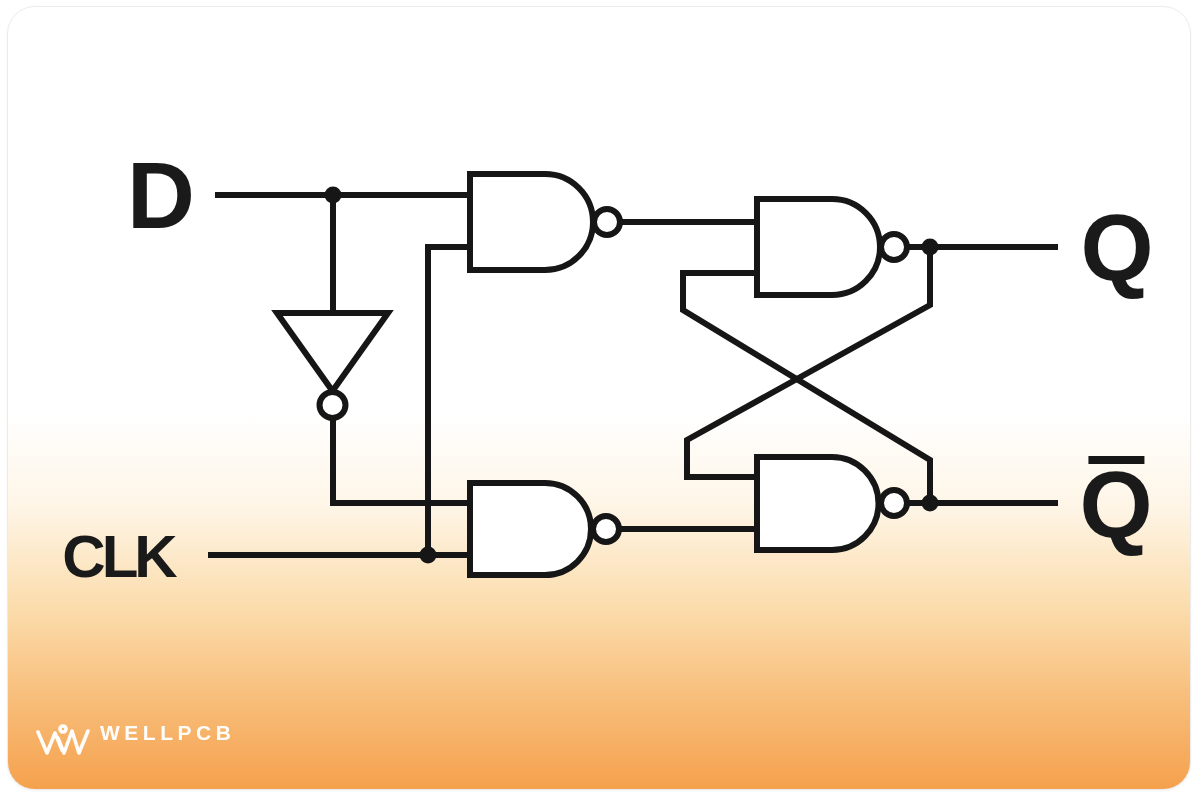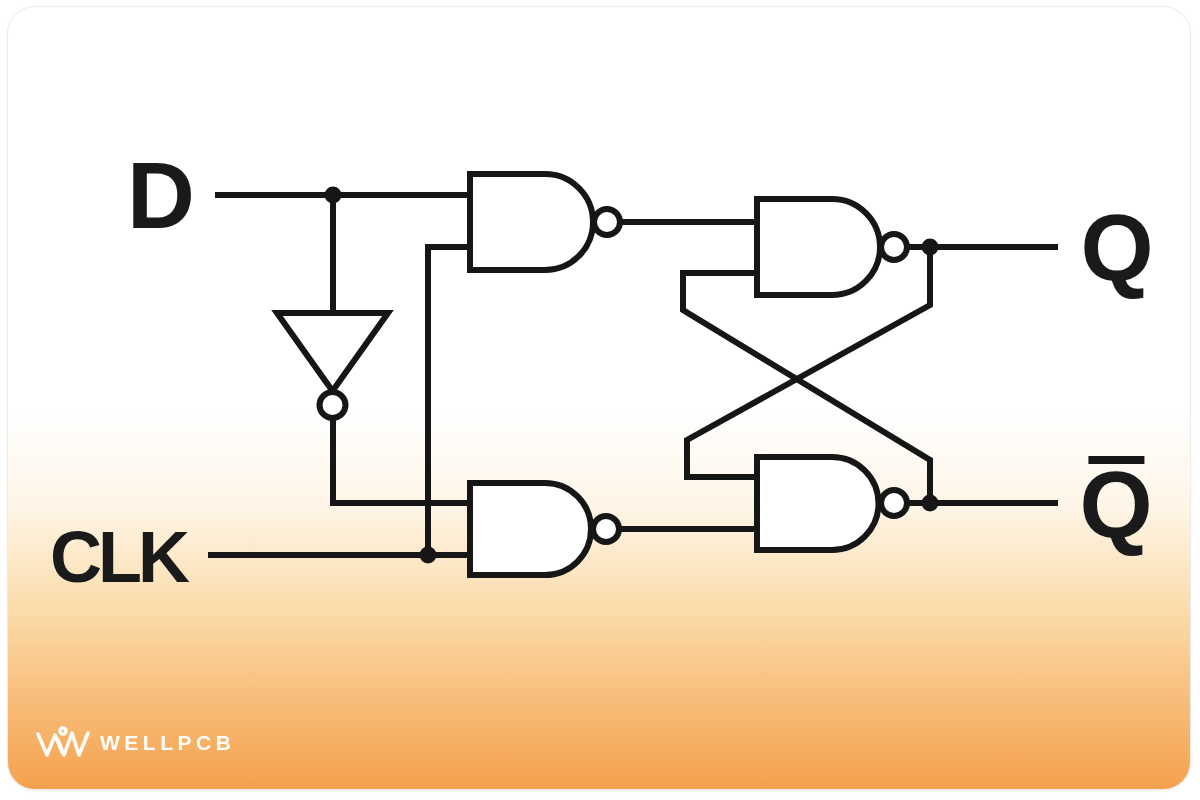--- a/index.html
+++ b/index.html
@@ -21,32 +21,32 @@
   svg.circuit { position: absolute; left: 0; top: 0; }
   .label {
     position: absolute;
     color: #1a1a1a;
     font-weight: bold;
     line-height: 1;
     white-space: nowrap;
     transform: translate(-50%, -50%);
   }
   .label-d   { left: 161px;  top: 196px;  font-size: 94px; }
-  .label-clk { left: 118px;  top: 557px;  font-size: 72px; letter-spacing: -4px; }
+  .label-clk { left: 118px;  top: 557px;  font-size: 60px; letter-spacing: -4px; }
   .label-q   { left: 1117px; top: 248px;  font-size: 94px; }
   .label-qbar {
     left: 1116px; top: 456px;
     transform: translate(-50%, 0);
     display: flex; flex-direction: column; align-items: center;
   }
   .qbar-line { width: 56px; height: 8px; background: #161616; }
   .qbar-text { font-size: 94px; margin-top: -6px; }
   .watermark {
     position: absolute; left: 36px; top: 722px; height: 40px;
-    display: flex; align-items: center; gap: 10px;
+    display: flex; gap: 10px;
     color: rgba(255,255,255,0.97);
   }
   .watermark-text {
     font-size: 21px; font-weight: 700;
     letter-spacing: 4.5px; line-height: 1;
   }
 </style>
 </head>
 <body>
 

